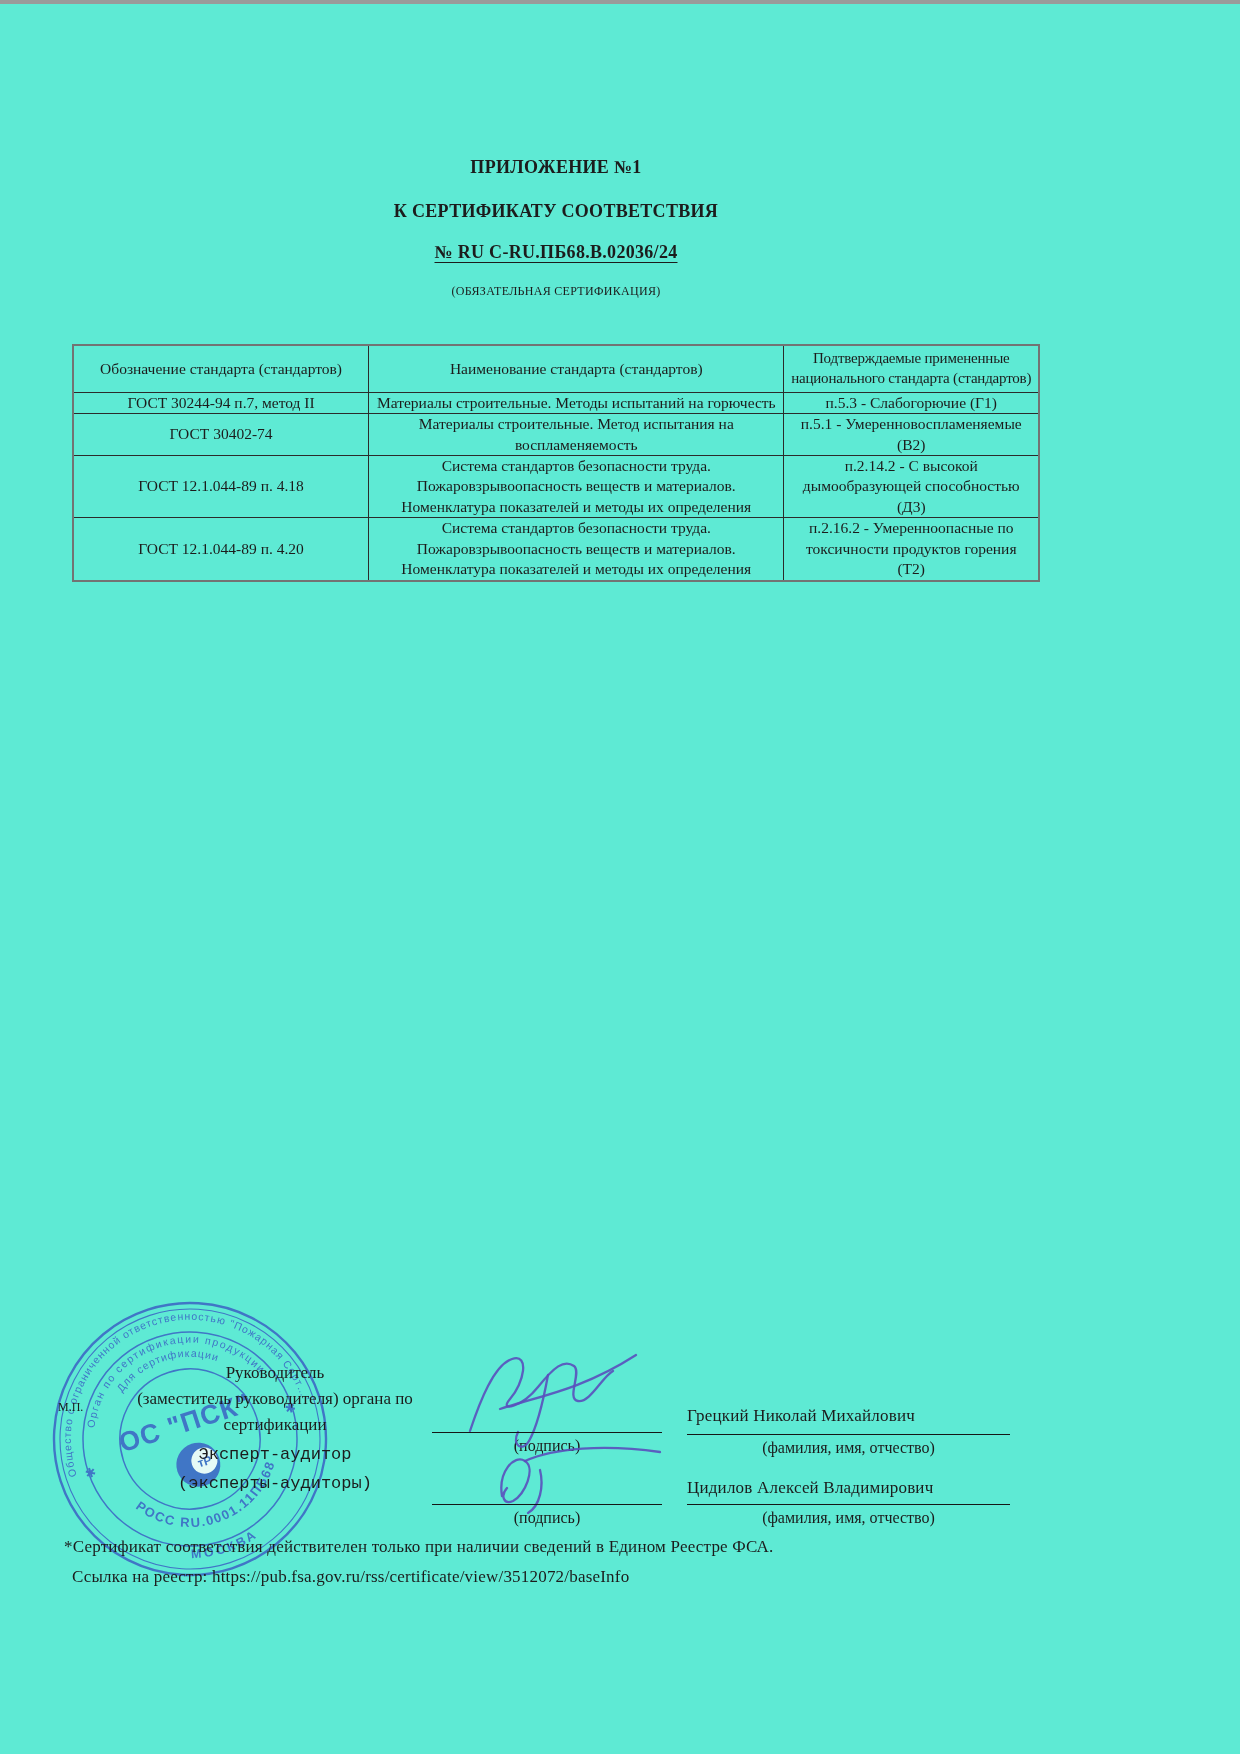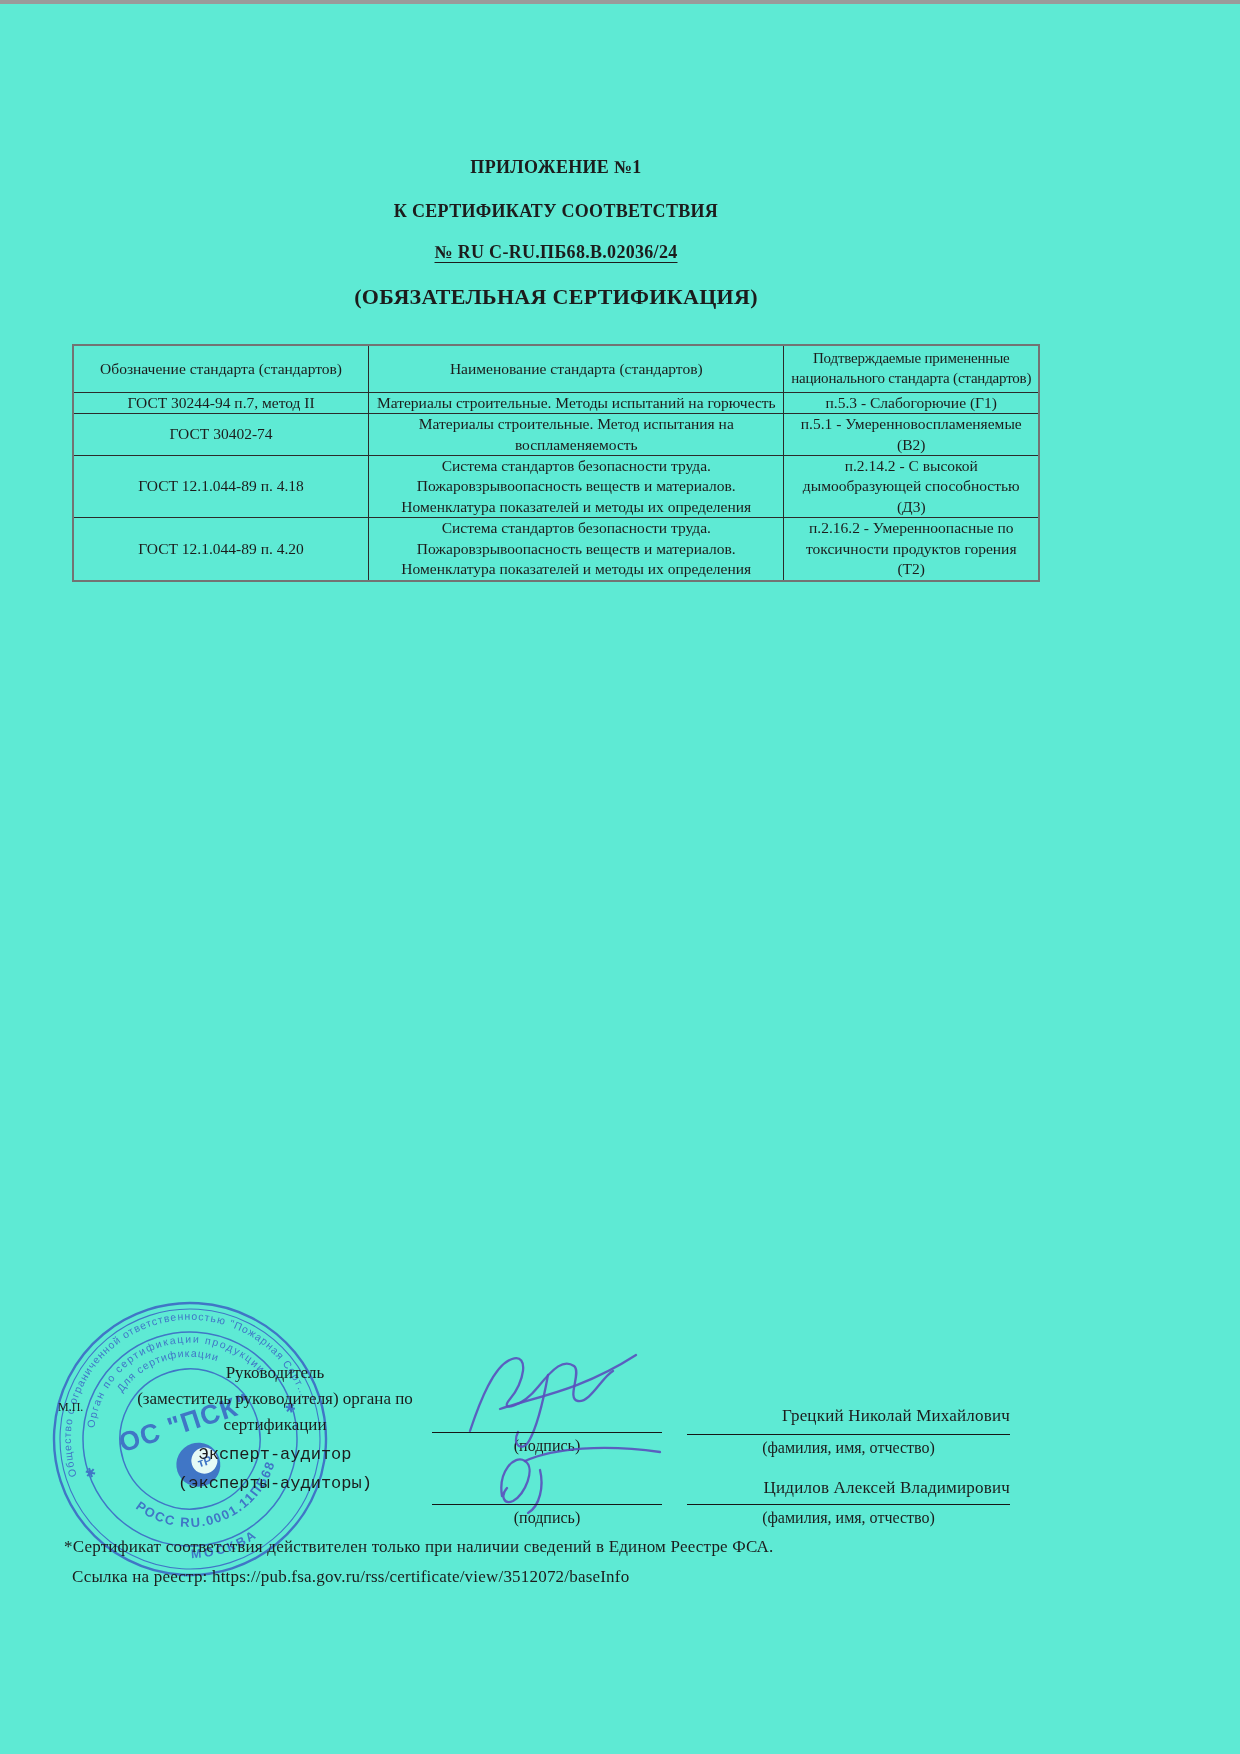--- a/index.html
+++ b/index.html
@@ -1,37 +1,37 @@
 <!DOCTYPE html>
 <html><head>
 <meta charset="utf-8">
 <style>
   html,body{margin:0;padding:0;background:#9a9a9a;}
   .page{position:relative;width:1240px;height:1754px;margin:4px auto;background:#5eead4;
         font-family:"Liberation Serif",serif;color:#1c1c1c;overflow:hidden;}
   .abs{position:absolute;}
   .ctr{left:72px;width:968px;text-align:center;}
   .h-bold{font-weight:bold;font-size:18px;letter-spacing:.3px;}
-  .h-reg{font-weight:bold;font-size:22px;letter-spacing:.3px;}
+  .h-reg{font-weight:normal;font-size:12px;letter-spacing:.3px;}
   .underline{text-decoration:underline;text-underline-offset:4px;}
   .tbl-title{font-weight:bold;font-size:16.5px;}
   table.std{border-collapse:collapse;width:968px;font-size:15.5px;line-height:1.32;
             border:2px solid #737373;}
   table.std th,table.std td{border:1.5px solid #2b2b2b;text-align:center;
             font-weight:normal;padding:0 6px;}
   table.std th{padding:3px 4px;}
   th.c1{padding:3px 38px;}
   th.c3{letter-spacing:-.2px;font-size:15px;}
   td.c1{vertical-align:middle;}
   td.c2{vertical-align:middle;}
   td.c3{vertical-align:top;padding-top:4px;}
   .role{font-size:17px;text-align:center;line-height:26px;}
   .sigline{border-top:1.8px solid #161616;height:0;}
   .caption{font-size:16px;text-align:center;}
-  .name{font-size:17px;text-align:right;letter-spacing:.2px;}
+  .name{font-size:17px;text-align:left;letter-spacing:.2px;}
   .mp{font-size:12px;}
   .footer-line{font-size:17px;letter-spacing:.2px;}
   .stamp-svg{opacity:.85;}
   .stamp-svg .ring{fill:none;stroke:#3b62c4;}
   .stamp-svg text{fill:#3b62c4;font-family:"Liberation Sans",sans-serif;}
   .ink path{fill:none;stroke:#5a50bd;stroke-width:2.3;stroke-linecap:round;opacity:.9;}
 </style>
 </head>
 <body>
 

